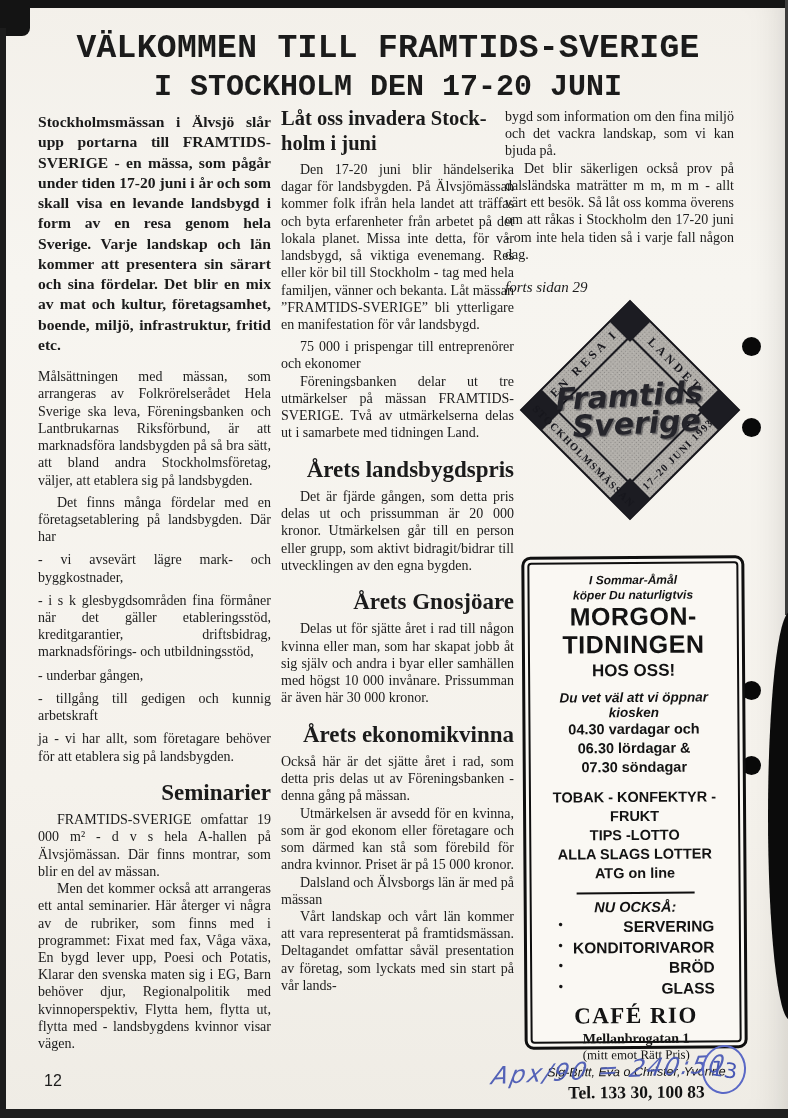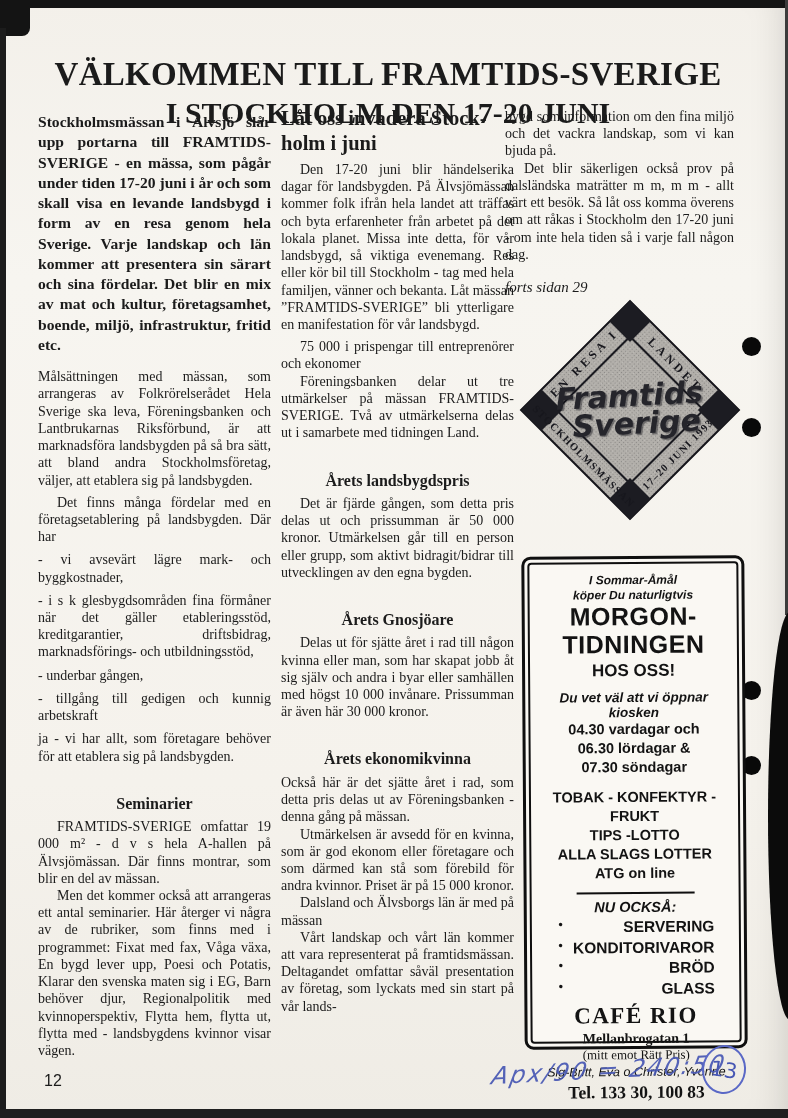--- a/index.html
+++ b/index.html
@@ -11,35 +11,35 @@
   }
   
   .art-top    { position:absolute; top:0; left:0; width:100%; height:8px; background:#141414; }
   .art-topleft{ position:absolute; top:0; left:0; width:30px; height:36px; background:#141414; border-radius:0 0 8px 0; }
   .art-left   { position:absolute; top:28px; left:0; width:6px; height:1090px; background:#1c1c1c; }
   .art-bottom { position:absolute; bottom:0; left:0; width:100%; height:9px; background:#1f1f1f; }
   .art-right-top { position:absolute; top:0; right:0; width:3px; height:615px; background:#3c3c3c; }
   .art-right-blob{ position:absolute; right:-24px; top:612px; width:44px; height:408px; background:#0b0b0b; border-radius:50%; }
   .hole { position:absolute; left:742px; width:19px; height:19px; border-radius:50%; background:#090909; }
 
-  .title { position:absolute; top:56px; left:30px; width:716px; text-align:center; font-weight:bold; line-height:1.1; }
+  .title { position:absolute; top:31px; left:30px; width:716px; text-align:center; font-weight:bold; line-height:1.1;font-family:Liberation Mono, monospace; }
   .title .t1 { font-size:33px; letter-spacing:0.3px; }
   .title .t2 { font-size:30px; margin-top:4px; }
 
   .col { position:absolute; font-size:14px; line-height:1.23; text-align:justify; }
   .col p { margin:0; }
   .col1 { left:38px;  top:112px; width:233px; }
   .col2 { left:281px; top:106px; width:233px; }
   .col3 { left:505px; top:108px; width:229px; }
 
   .ind  { text-indent:19px; }
   .lead { font-weight:bold; font-size:15.6px; line-height:1.3; margin-bottom:13px !important; }
   .gap-sm  { margin-top:5px !important; }
   .dash { margin-top:6px !important; }
-  .sec-h { font-size:16px; font-weight:bold; text-align:center; margin:30px 0 5px; line-height:1.15; }
+  .sec-h { font-size:23px; font-weight:bold; text-align:right; margin:15px 0 5px; line-height:1.15; }
   .h-big { font-size:20.5px; font-weight:bold; text-align:left; line-height:1.22; margin:0 0 5px; }
   .forts { font-style:italic; font-size:15px; margin-top:15px !important; text-align:left; }
 
   
   .logo { position:absolute; left:552px; top:332px; width:156px; height:156px;
     transform:rotate(45deg); background-color:#b2afaa;
     background-image:radial-gradient(rgba(35,35,40,0.28) 0.7px, transparent 0.9px),
                      radial-gradient(rgba(255,255,255,0.25) 0.6px, transparent 0.8px);
     background-size:3px 3px, 5px 5px;
     border:2px solid #14141a; box-sizing:border-box; }
@@ -132,21 +132,21 @@
 
   <div class="col col2">
     <h2 class="h-big">
       <div>Låt oss invadera Stock-</div>
       <div>holm i juni</div>
     </h2>
     <p class="ind">Den 17-20 juni blir händelserika dagar för landsbygden. På Älvsjömässan kommer folk ifrån hela landet att träffas och byta erfarenheter från arbetet på det lokala planet. Missa inte detta, för vår landsbygd, så viktiga evenemang. Res eller kör bil till Stockholm - tag med hela familjen, vänner och bekanta. Låt mässan ”FRAMTIDS-SVERIGE” bli ytterligare en manifestation för vår landsbygd.</p>
     <p class="ind gap-sm">75 000 i prispengar till entreprenörer och ekonomer</p>
     <p class="ind">Föreningsbanken delar ut tre utmärkelser på mässan FRAMTIDS-SVERIGE. Två av utmärkelserna delas ut i samarbete med tidningen Land.</p>
     <h3 class="sec-h">Årets landsbygdspris</h3>
-    <p class="ind">Det är fjärde gången, som detta pris delas ut och prissumman är 50 000 kronor. Utmärkelsen går till en person eller grupp, som aktivt bidragit/bidrar till utvecklingen av den egna bygden.</p>
+    <p class="ind">Det är fjärde gången, som detta pris delas ut och prissumman är 20 000 kronor. Utmärkelsen går till en person eller grupp, som aktivt bidragit/bidrar till utvecklingen av den egna bygden.</p>
     <h3 class="sec-h">Årets Gnosjöare</h3>
     <p class="ind">Delas ut för sjätte året i rad till någon kvinna eller man, som har skapat jobb åt sig själv och andra i byar eller samhällen med högst 10 000 invånare. Prissumman är även här 30 000 kronor.</p>
     <h3 class="sec-h">Årets ekonomikvinna</h3>
     <p>Också här är det sjätte året i rad, som detta pris delas ut av Föreningsbanken - denna gång på mässan.</p>
     <p class="ind">Utmärkelsen är avsedd för en kvinna, som är god ekonom eller företagare och som därmed kan stå som förebild för andra kvinnor. Priset är på 15 000 kronor.</p>
     <p class="ind">Dalsland och Älvsborgs län är med på mässan</p>
     <p class="ind">Vårt landskap och vårt län kommer att vara representerat på framtidsmässan. Deltagandet omfattar såväl presentation av företag, som lyckats med sin start på vår lands-</p>
   </div>
 
   <div class="col col3">

